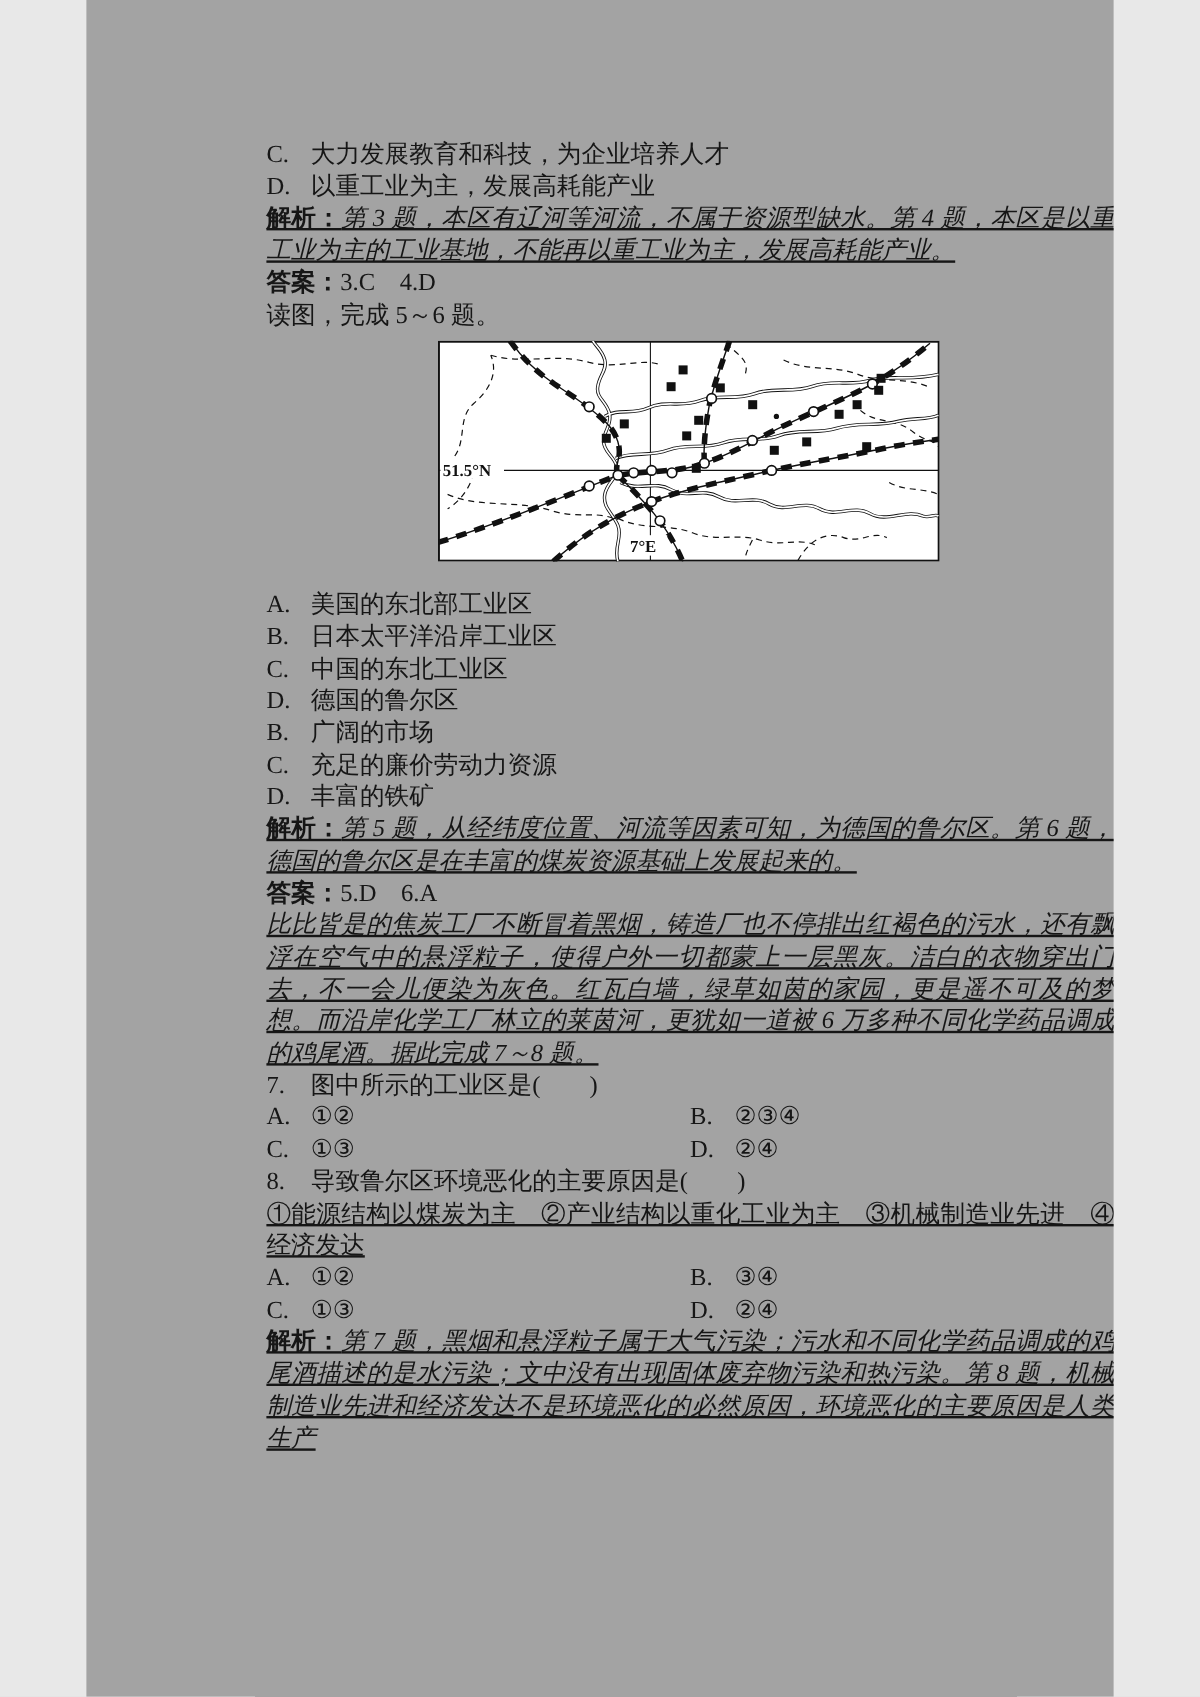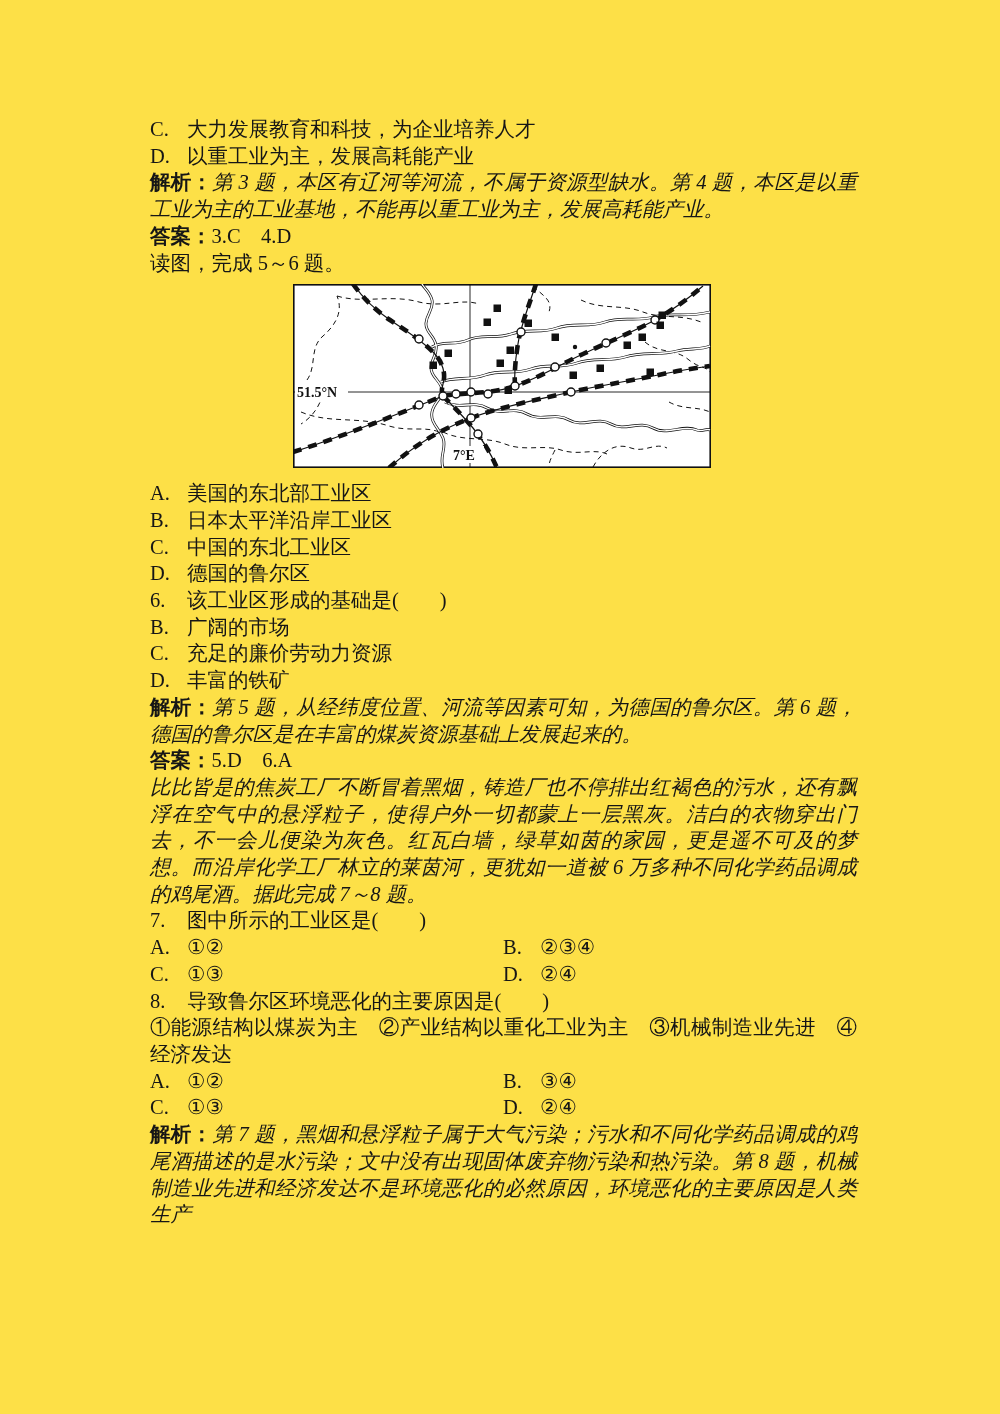--- a/index.html
+++ b/index.html
@@ -1,42 +1,42 @@
 <!DOCTYPE html>
 <html><head>
 <meta charset="utf-8">
 <style>
   html,body{margin:0;padding:0;background:#e8e8e8;}
   .page{
     position:relative;
-    width:1000px;height:1414px;
-    background:#fde047;
+    width:856px;height:1414px;
+    background:#a3a3a3;
     font-family:"Liberation Serif","DejaVu Serif",serif;
     color:#161616;
     overflow:hidden;
     margin:0 auto;
   }
   .content{
     position:absolute;
     left:150px;top:116px;
     width:707px;
     font-size:20.5px;
     line-height:26.7px;
   }
   .line{white-space:nowrap;}
-  .para{margin:0;text-align:justify;}
+  .para{margin:0;text-align:justify;text-decoration:underline;}
   .lbl{display:inline-block;width:37px;}
   .tag{
     font-family:"Liberation Sans","DejaVu Sans",sans-serif;
     font-weight:700;
   }
   .kai{font-style:italic;}
   .two-col{display:flex;}
   .col-a{display:inline-block;width:353px;font-family:Liberation Serif, serif;}
-  .figure{margin:8px 0 12px 143px;width:418px;height:184px;}
+  .figure{margin:8px 0 23px 143px;width:418px;height:184px;}
   .figure svg{display:block;}
   .map-label{
     font-family:"Liberation Serif","DejaVu Serif",serif;
     font-weight:700;
     font-size:14px;
     fill:#111;
   }
   .rail-base{fill:none;stroke:#111;stroke-width:1.2;}
   .rail-dash{fill:none;stroke:#111;stroke-width:4.6;stroke-dasharray:9 7;}
   .river-out{fill:none;stroke:#111;stroke-width:2.8;}
@@ -151,21 +151,20 @@
         <rect x="157" y="162" width="34" height="17" fill="#ffffff"></rect>
         <text class="map-label" x="160" y="176">7°E</text>
       </svg>
     </div>
 
     <div class="line"><span class="lbl">A.</span><span>美国的东北部工业区</span></div>
     <div class="line"><span class="lbl">B.</span><span>日本太平洋沿岸工业区</span></div>
     <div class="line"><span class="lbl">C.</span><span>中国的东北工业区</span></div>
     <div class="line"><span class="lbl">D.</span><span>德国的鲁尔区</span></div>
 
-    <div class="line"><span class="lbl">6.</span><span>该工业区形成的基础是(　　)</span></div>
     <div class="line"><span class="lbl">B.</span><span>广阔的市场</span></div>
     <div class="line"><span class="lbl">C.</span><span>充足的廉价劳动力资源</span></div>
     <div class="line"><span class="lbl">D.</span><span>丰富的铁矿</span></div>
 
     <p class="para"><span class="tag">解析：</span><span class="kai">第 5 题，从经纬度位置、河流等因素可知，为德国的鲁尔区。第 6 题，德国的鲁尔区是在丰富的煤炭资源基础上发展起来的。</span></p>
     <div class="line"><span class="tag">答案：</span><span>5.D　6.A</span></div>
 
     <p class="para kai">比比皆是的焦炭工厂不断冒着黑烟，铸造厂也不停排出红褐色的污水，还有飘浮在空气中的悬浮粒子，使得户外一切都蒙上一层黑灰。洁白的衣物穿出门去，不一会儿便染为灰色。红瓦白墙，绿草如茵的家园，更是遥不可及的梦想。而沿岸化学工厂林立的莱茵河，更犹如一道被 6 万多种不同化学药品调成的鸡尾酒。据此完成 7～8 题。</p>
 
     <div class="line"><span class="lbl">7.</span><span>图中所示的工业区是(　　)</span></div>

